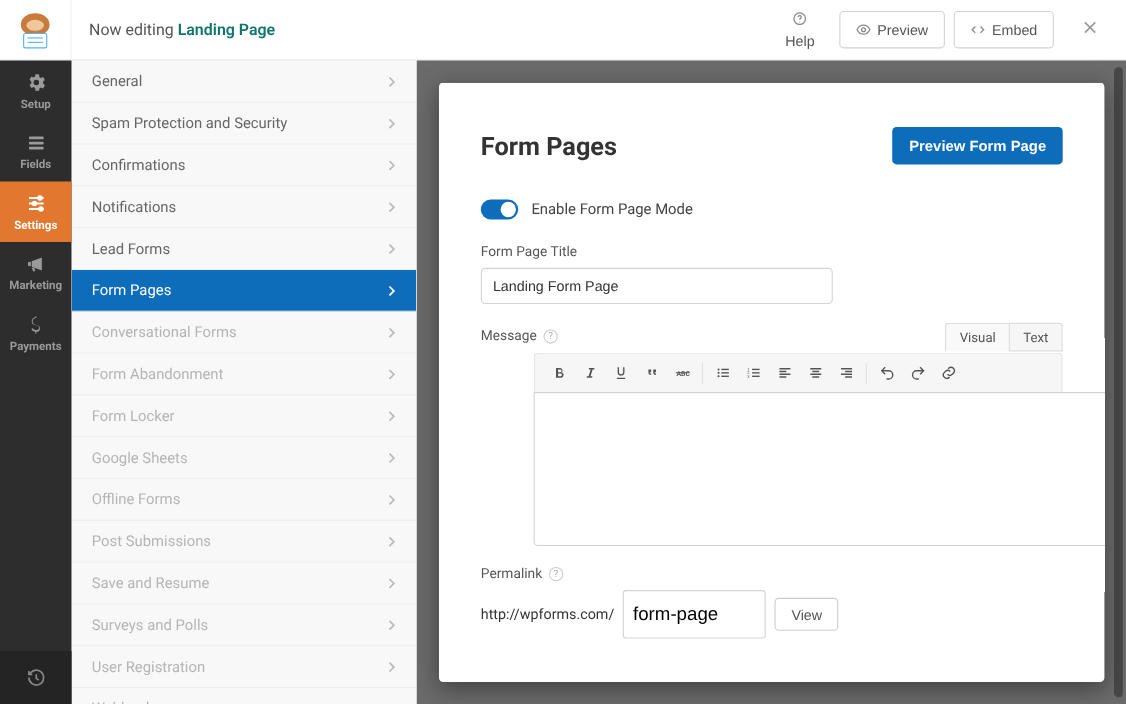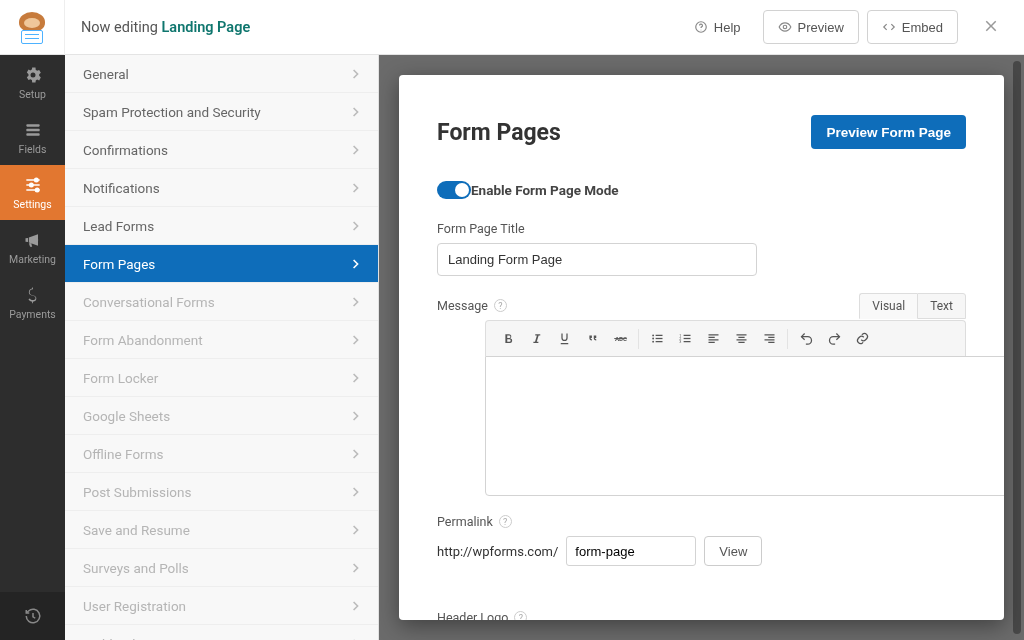--- a/index.html
+++ b/index.html
@@ -30,36 +30,36 @@
   .editing {
     padding-left: 16px; font-size: 14.5px; color: #555; flex: 0 0 auto;
   }
   .editing b { font-weight: 600; color: #0f766e; }
   .top-spacer { flex: 1; }
   .top-btn {
     height: 34px; padding: 0 14px; font-size: 13px; border: 1px solid #d2d2d2; background: #fff;
     border-radius: 4px; display: inline-flex; align-items: center; gap: 6px; color: #555; cursor: pointer;
   }
   .top-btn + .top-btn { margin-left: 8px; }
-  .top-btn.help { border: none; background: transparent; }
+  .top-btn.help { border: none; background: transparent; flex-direction: column; }
   .save-btn {
     background: #e27730; border-color: #e27730; color: #fff; font-weight: 600; margin-left: 10px;
   }
   .close-x {
     width: 34px; text-align: center; font-size: 22px; color: #999; margin-left: 16px; cursor: pointer;
   }
   .top-icon { width: 14px; height: 14px; display:inline-block; }
   .top-icon svg { width:100%; height:100%; display:block; }
 
   
   .main { flex: 1; display: flex; min-height: 0; }
 
   
   .rail {
-    width: 65px; background: #2d2d2d; display: flex; flex-direction: column; align-items: stretch;
+    width: 65px; background: #2d2d2d; display: flex; flex-direction: column; align-items: stretch; font-weight: bold;
   }
   .rail-item {
     height: 55px; display: flex; flex-direction: column; align-items: center; justify-content: center;
     color: #9a9a9a; font-size: 10.5px; gap: 3px; cursor: pointer;
   }
   .rail-item.active { background: #e27730; color: #fff; }
   .rail-icon { width: 20px; height: 20px; }
   .rail-icon svg { width: 100%; height: 100%; display:block; }
   .rail-spacer { flex: 1; }
   .rail-history {
@@ -92,21 +92,21 @@
     padding: 40px 38px 0 38px; overflow-y: auto;
   }
 
   .panel-header { display: flex; justify-content: space-between; align-items: center; margin-bottom: 32px; }
   .panel-title { font-size: 23px; font-weight: 700; color: #333; }
   .preview-page-btn {
     background: #0e6dba; color:#fff; border:none; border-radius:4px; height:34px; padding:0 15px;
     font-size:13.5px; font-weight:600; cursor:pointer;
   }
 
-  .toggle-row { display:flex; align-items:center; margin-bottom: 22px; font-weight: bold; }
+  .toggle-row { display:flex; align-items:center; gap:12px; margin-bottom: 22px; }
   .toggle {
     width: 34px; height: 18px; border-radius: 10px; position: relative; cursor: pointer;
   }
   .toggle.on { background:#0e6dba; }
   .toggle .knob { width:14px; height:14px; background:#fff; border-radius:50%; position:absolute; top:2px; }
   .toggle.on .knob { right:2px; }
   .toggle-label { font-size:13.5px; color:#444; }
 
   .field-label { font-size:12.5px; color:#555; margin: 10px 0 7px; display:flex; align-items:center; gap:6px; }
   .help-dot {
@@ -142,21 +142,21 @@
   .tb-sep { width:1px; height:20px; background:#e3e3e3; margin:0 4px; }
   .editor-area {
     width: 568px; height: 140px; border:1px solid #d3d3d3; border-radius:0 0 4px 4px;
     resize: both; overflow:auto; background:#fff;
   }
   .editor-area-inner { width:100%; height:100%; border:none; outline:none; padding:8px; font-size:13px; }
 
   
   .permalink-row { display:flex; align-items:center; gap:8px; margin-bottom:22px; }
   .perm-base { font-size:13px; color:#333; }
-  .perm-input { width:130px; height:30px; border:1px solid #d3d3d3; border-radius:3px; padding:0 8px; font-size:13px; }
+  .perm-input { width:130px; height:44px; border:1px solid #d3d3d3; border-radius:3px; padding:0 8px; font-size:17px; }
   .small-btn {
     height:30px; padding:0 14px; border:1px solid #ccc; background:#fff; border-radius:4px;
     font-size:13px; color:#555; cursor:pointer;
   }
 
   
   .stage::after {
     content:""; position:absolute; top:6px; bottom:6px; right:3px; width:8px;
     background: rgba(0,0,0,0.33); border-radius:4px;
   }

